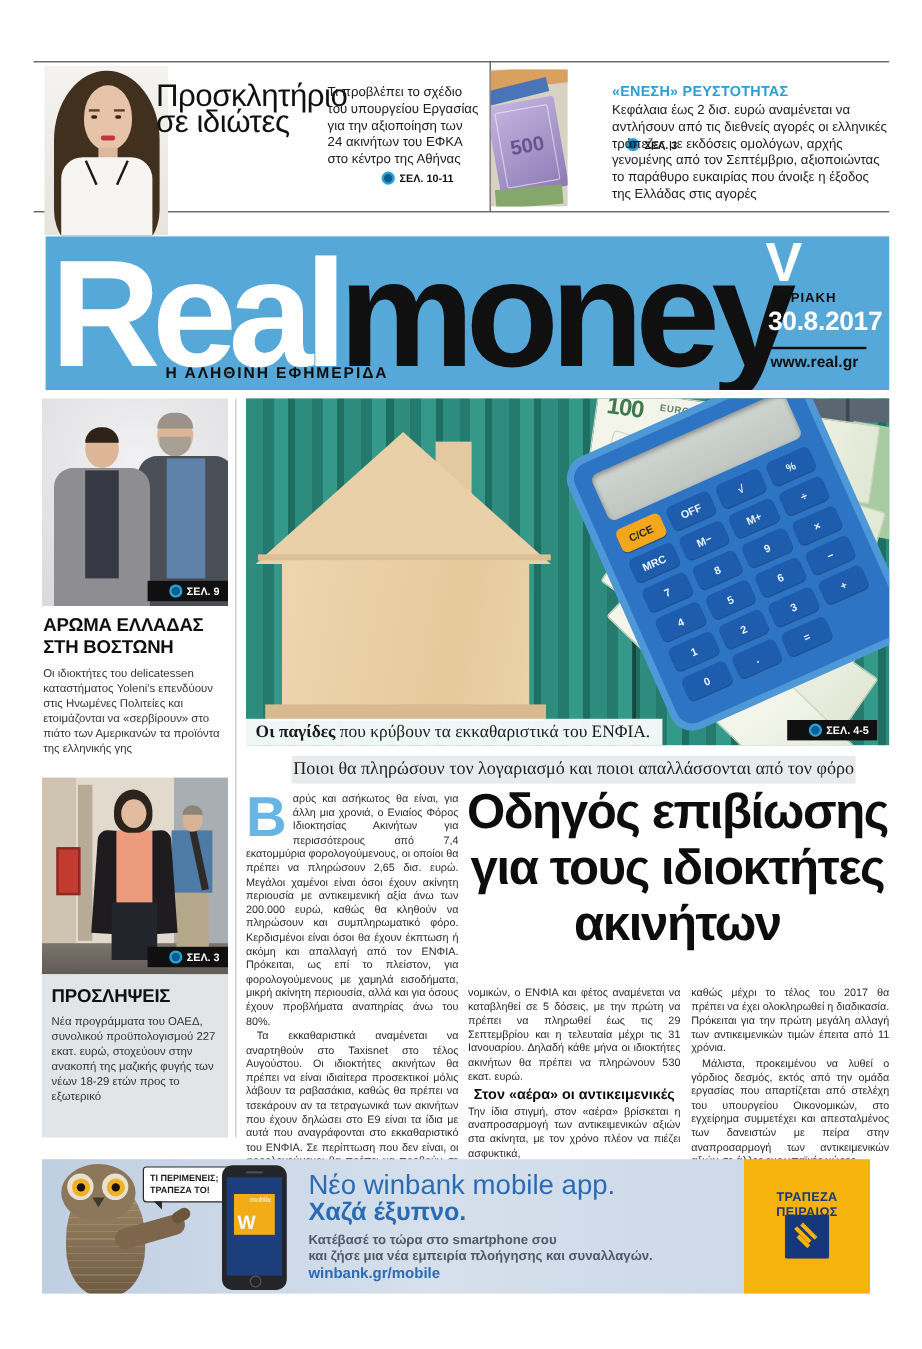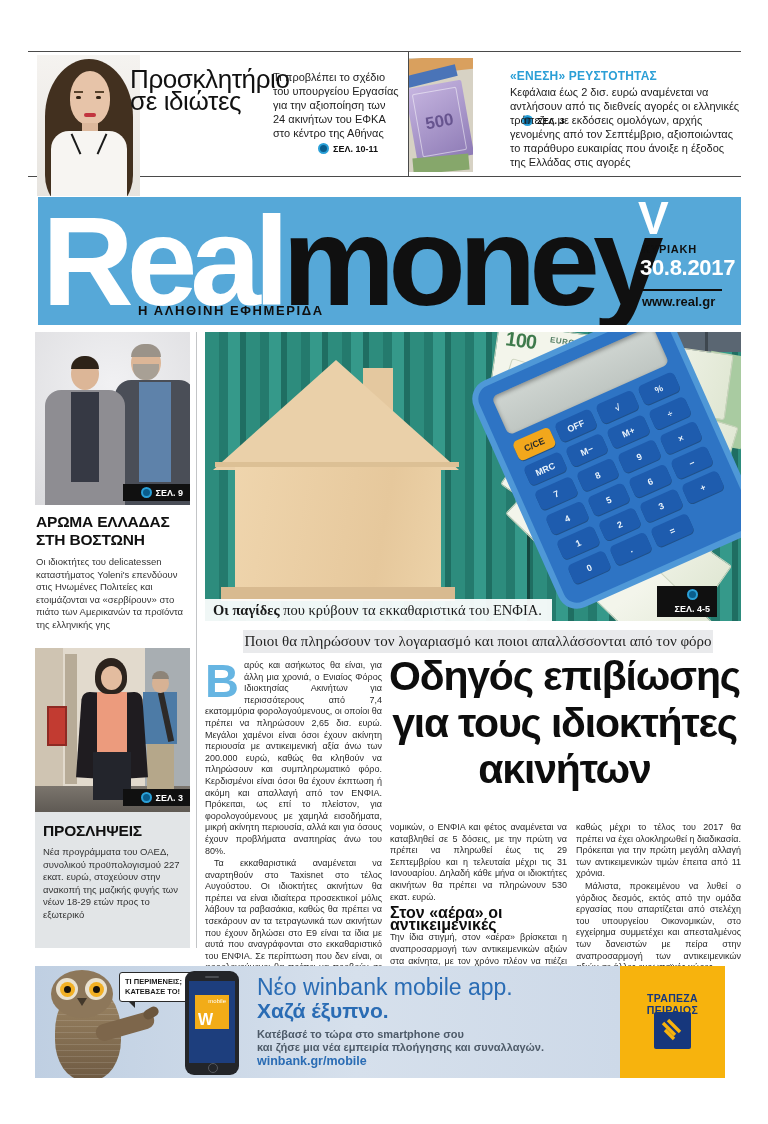--- a/index.html
+++ b/index.html
@@ -105,32 +105,32 @@
       background:#2e74c4;border:6px solid #4f98d7;border-radius:20px;box-sizing:border-box;}
   .calc .disp{margin:12px 14px 8px;height:42px;background:linear-gradient(#cfd5d1,#bfc6c2);border-radius:6px;box-shadow:inset 0 2px 4px rgba(0,0,0,0.35);}
   .calc .keys{display:grid;grid-template-columns:repeat(4,1fr);gap:6px;padding:0 14px;}
   .calc-key{height:21px;background:#1e5cae;border-radius:5px;color:#eaf3fb;font-size:9px;font-weight:bold;
       display:flex;align-items:center;justify-content:center;box-shadow:0 1px 0 rgba(0,0,0,0.3);}
   .calc-key.orange{background:#f2a71c;color:#2a2a2a;}
   
   .lead-cap{position:absolute;left:0;bottom:0;height:22px;line-height:22px;background:rgba(255,255,255,0.93);
       padding:0 10px 0 8px;font-family:"Liberation Serif",serif;font-size:14.5px;color:#1a1a1a;white-space:nowrap;}
   .lead-cap b{font-weight:bold;}
-  .lead-badge{position:absolute;right:24px;bottom:4px;flex-direction:column;}
+  .lead-badge{position:absolute;right:10px;bottom:4px;}
   
   .deck{left:243px;top:630px;width:470px;height:23px;background:#e9eaec;text-align:center;
       font-family:"Liberation Serif",serif;font-size:15px;line-height:23px;color:#1f1f1f;}
   
   .artbody{font-size:9px;line-height:11.6px;text-align:justify;color:#2a2a2a;}
   .artbody p{margin:0;}
   .artbody p.ind{text-indent:9px;margin-top:1px;}
   .dropcap{float:left;font-size:47px;line-height:37px;font-weight:bold;color:#66b5e2;padding:2px 5px 0 0;}
   .headline{left:386px;top:653px;width:357px;font-size:41px;font-weight:bold;line-height:1.14;
       letter-spacing:-1.2px;text-align:center;color:#0d0d0d;}
-  .crosshead{font-size:16px;font-weight:bold;color:#0d0d0d;margin:4px 0 2px;text-align:left;}
+  .crosshead{font-size:12px;font-weight:bold;color:#0d0d0d;margin:4px 0 2px;text-align:center;}
   
   .ad{left:35px;top:966px;width:756px;height:112px;}
   .ad .panel{position:absolute;left:0;top:0;width:585px;height:112px;background:linear-gradient(90deg,#bfcfe2,#d6e0ec 55%,#cdd9e8);overflow:hidden;}
   .ad .yellow{position:absolute;left:585px;top:0;width:105px;height:112px;background:#f7b30d;}
   .ad-h{position:absolute;left:222px;top:8px;font-size:23px;color:#2a6cb4;}
   .ad-sub{position:absolute;left:222px;top:33px;font-size:21px;font-weight:bold;color:#2a6cb4;}
   .ad-line{position:absolute;left:222px;font-size:11px;font-weight:bold;color:#4d5a68;}
   .ad-url{position:absolute;left:222px;top:88px;font-size:12.5px;font-weight:bold;color:#2a6cb4;}
   .bank-label{position:absolute;left:0;top:26px;width:105px;text-align:center;font-size:10.5px;font-weight:bold;color:#16377c;letter-spacing:0.3px;}
   .bank-logo{position:absolute;left:34px;top:46px;}
@@ -367,21 +367,21 @@
           <span class="iris">
             <span class="pupil"></span>
           </span>
         </div>
       <div class="beak"></div>
       <div class="wing"></div>
       <div class="wingtip"></div>
     </div>
     <div class="bubble">
       <div>ΤΙ ΠΕΡΙΜΕΝΕΙΣ;</div>
-      <div>ΚΑΤΕΒΑΣΕ ΤΟ!</div>
+      <div>ΤΡΑΠΕΖΑ ΤΟ!</div>
     </div>
     <div class="phone">
       <div class="speaker"></div>
       <div class="screen">
         <div class="appicon">
           <span class="small">mobile</span>
           <span class="big">W</span>
         </div>
       </div>
       <div class="homebtn"></div>

